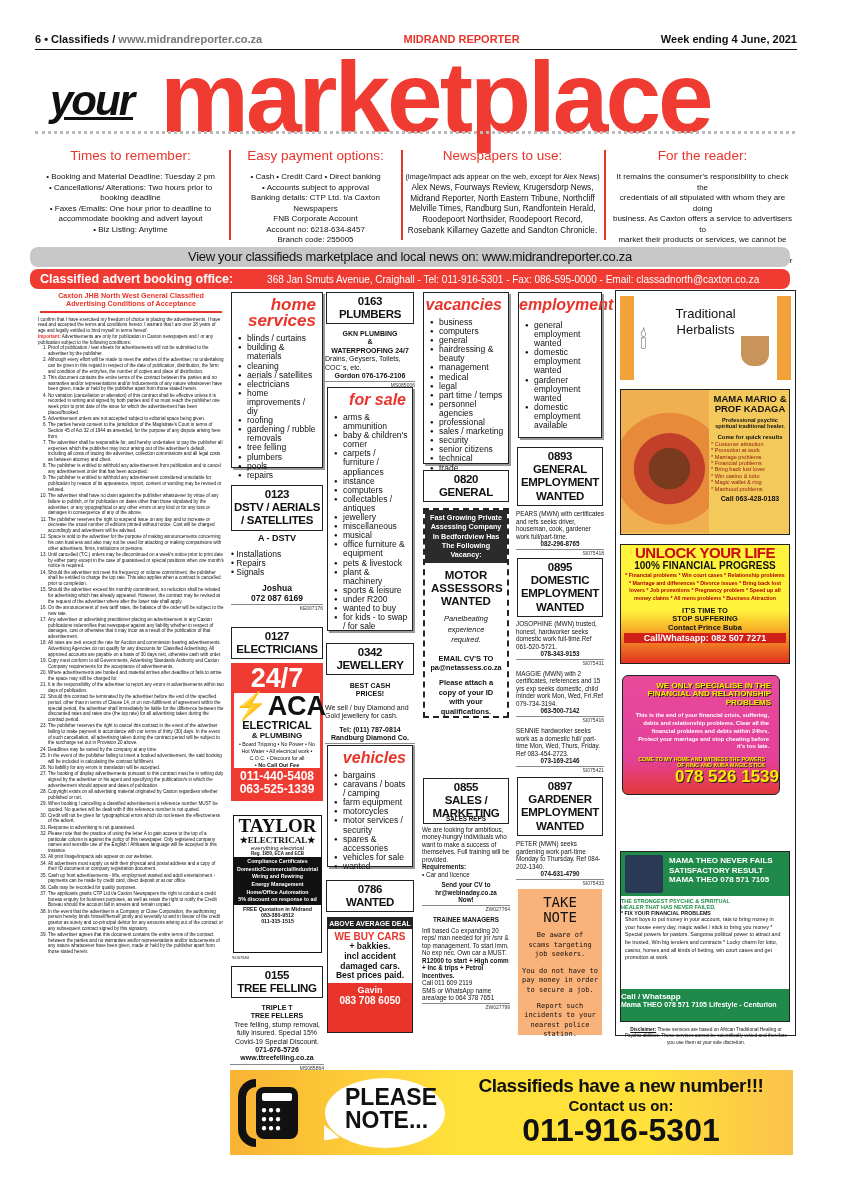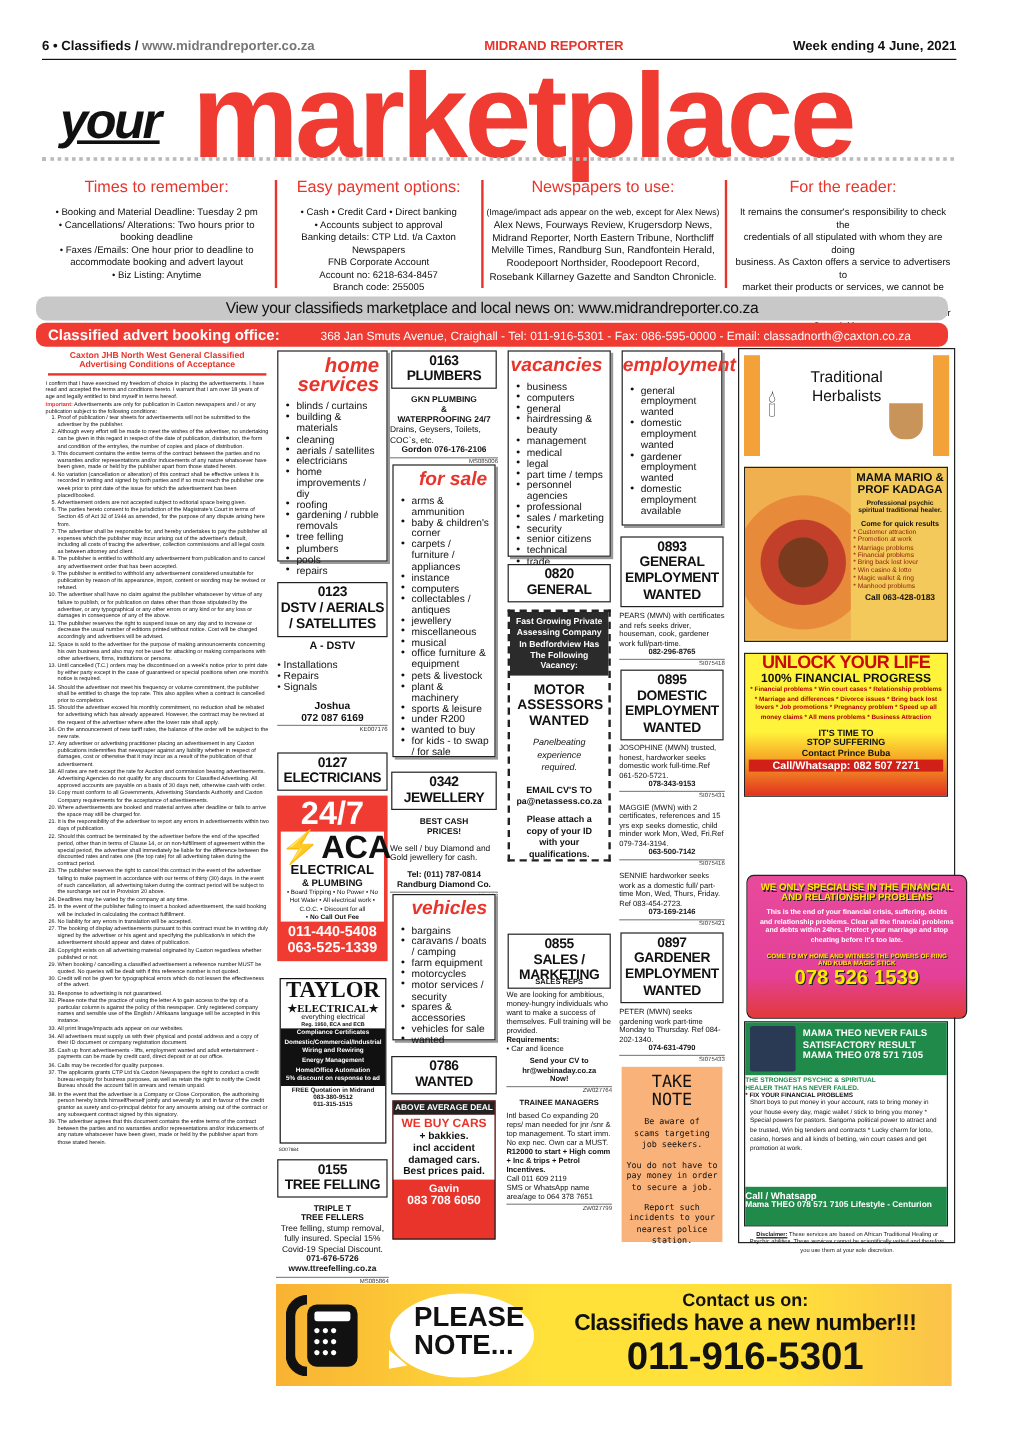--- a/index.html
+++ b/index.html
@@ -368,21 +368,21 @@
   </div>
 </div>
 <div class="abs" style="left:620px;top:544px;width:170px;height:120px;background:linear-gradient(#fff33b 0 55%,#f6a225 75%,#e2321f);border:1.5px solid #222;text-align:center">
   <div style="font-weight:bold;font-size:15px;color:#c80a0a;line-height:1;letter-spacing:-.5px">UNLOCK YOUR LIFE</div>
   <div style="font-weight:bold;font-size:10px;line-height:1.2">100% FINANCIAL PROGRESS</div>
   <div style="font-size:5.3px;font-weight:bold;color:#a00;line-height:1.45;padding:0 4px">* Financial problems * Win court cases * Relationship problems * Marriage and differences * Divorce issues * Bring back lost lovers * Job promotions * Pregnancy problem * Speed up all money claims * All mens problems * Business Attraction</div>
   <div style="font-weight:bold;font-size:7.5px;line-height:1.1;margin-top:4px"><span>IT'S TIME TO</span><br><span>STOP SUFFERING</span></div>
   <div style="font-weight:bold;font-size:7.5px">Contact Prince Buba</div>
   <div style="font-weight:bold;font-size:9px;color:#fff;background:#d02018;margin:1px 3px">Call/Whatsapp: 082 507 7271</div>
 </div>
-<div class="abs" style="left:622px;top:729px;width:184px;height:120px;background:linear-gradient(#e84a9a,#e4409a 70%,#e23a3a);border:1.5px solid #222;border-radius:6px;text-align:center">
+<div class="abs" style="left:622px;top:675px;width:158px;height:120px;background:linear-gradient(#e84a9a,#e4409a 70%,#e23a3a);border:1.5px solid #222;border-radius:6px;text-align:right">
   <div style="font-weight:bold;font-size:8px;color:#ffe900;line-height:1.05;margin-top:6px;padding:0 8px;text-shadow:1px 1px 0 #222">WE ONLY SPECIALISE IN THE FINANCIAL AND RELATIONSHIP PROBLEMS</div>
   <div style="font-size:5.8px;font-weight:bold;color:#fff;line-height:1.35;margin-top:5px;padding:0 10px">This is the end of your financial crisis, suffering, debts and relationship problems. Clear all the financial problems and debts within 24hrs. Protect your marriage and stop cheating before it's too late.</div>
   <div style="font-size:5.3px;font-weight:bold;color:#ffe900;margin-top:5px;padding:0 14px;text-shadow:1px 1px 0 #222">COME TO MY HOME AND WITNESS THE POWERS OF RING AND KUBA MAGIC STICK</div>
   <div style="font-size:17px;font-weight:bold;color:#ffe900;line-height:1;text-shadow:1px 1px 0 #222">078 526 1539</div>
 </div>
 <div class="abs" style="left:620px;top:851px;width:170px;height:171px;border:1.5px solid #222;text-align:left">
   <div style="background:#1f8a4a;height:44px;position:relative">
     <div class="abs" style="left:4px;top:3px;width:38px;height:38px;background:#2a3a55;border-radius:2px"></div>
     <div class="abs" style="left:48px;top:4px;width:118px;color:#fff;font-weight:bold;font-size:8px;line-height:1.2">
         <div>MAMA THEO NEVER FAILS</div>
@@ -407,17 +407,17 @@
   <div class="abs" style="left:8px;top:5px;width:65px;height:75px">
     <div class="abs" style="left:0;top:4px;width:18px;height:68px;border:8px solid #111;border-right:none;border-radius:20px 0 0 20px"></div>
     <div class="abs" style="left:18px;top:12px;width:42px;height:52px;background:#111;border-radius:8px"></div>
     <div class="abs" style="left:24px;top:18px;width:30px;height:8px;background:#fff;border-radius:2px"></div>
     <div class="abs" style="left:23px;top:30px;width:32px;color:#fff;font-size:10px;line-height:.9;letter-spacing:1px">●●●<br>●●●<br>●●●</div>
   </div>
   <div class="abs" style="left:95px;top:8px;width:120px;height:70px;background:#fff;border-radius:50%"></div>
   <div class="abs" style="left:88px;top:60px;width:0;height:0;border-left:10px solid transparent;border-right:10px solid transparent;border-top:12px solid #fff;transform:rotate(40deg)"></div>
   <div class="abs" style="left:115px;top:16px;font-weight:bold;font-size:23px;line-height:1"><span>PLEASE</span><br><span>NOTE...</span></div>
   <div class="abs" style="left:222px;top:5px;width:338px;text-align:center">
+    <div style="font-weight:bold;font-size:19px;letter-spacing:-.5px">Classifieds have a new number!!!</div>
     <div style="font-weight:bold;font-size:15px">Contact us on:</div>
-    <div style="font-weight:bold;font-size:19px;letter-spacing:-.5px">Classifieds have a new number!!!</div>
     <div style="font-weight:bold;font-size:32px;line-height:1">011-916-5301</div>
   </div>
 </div>
 
 </body></html>

